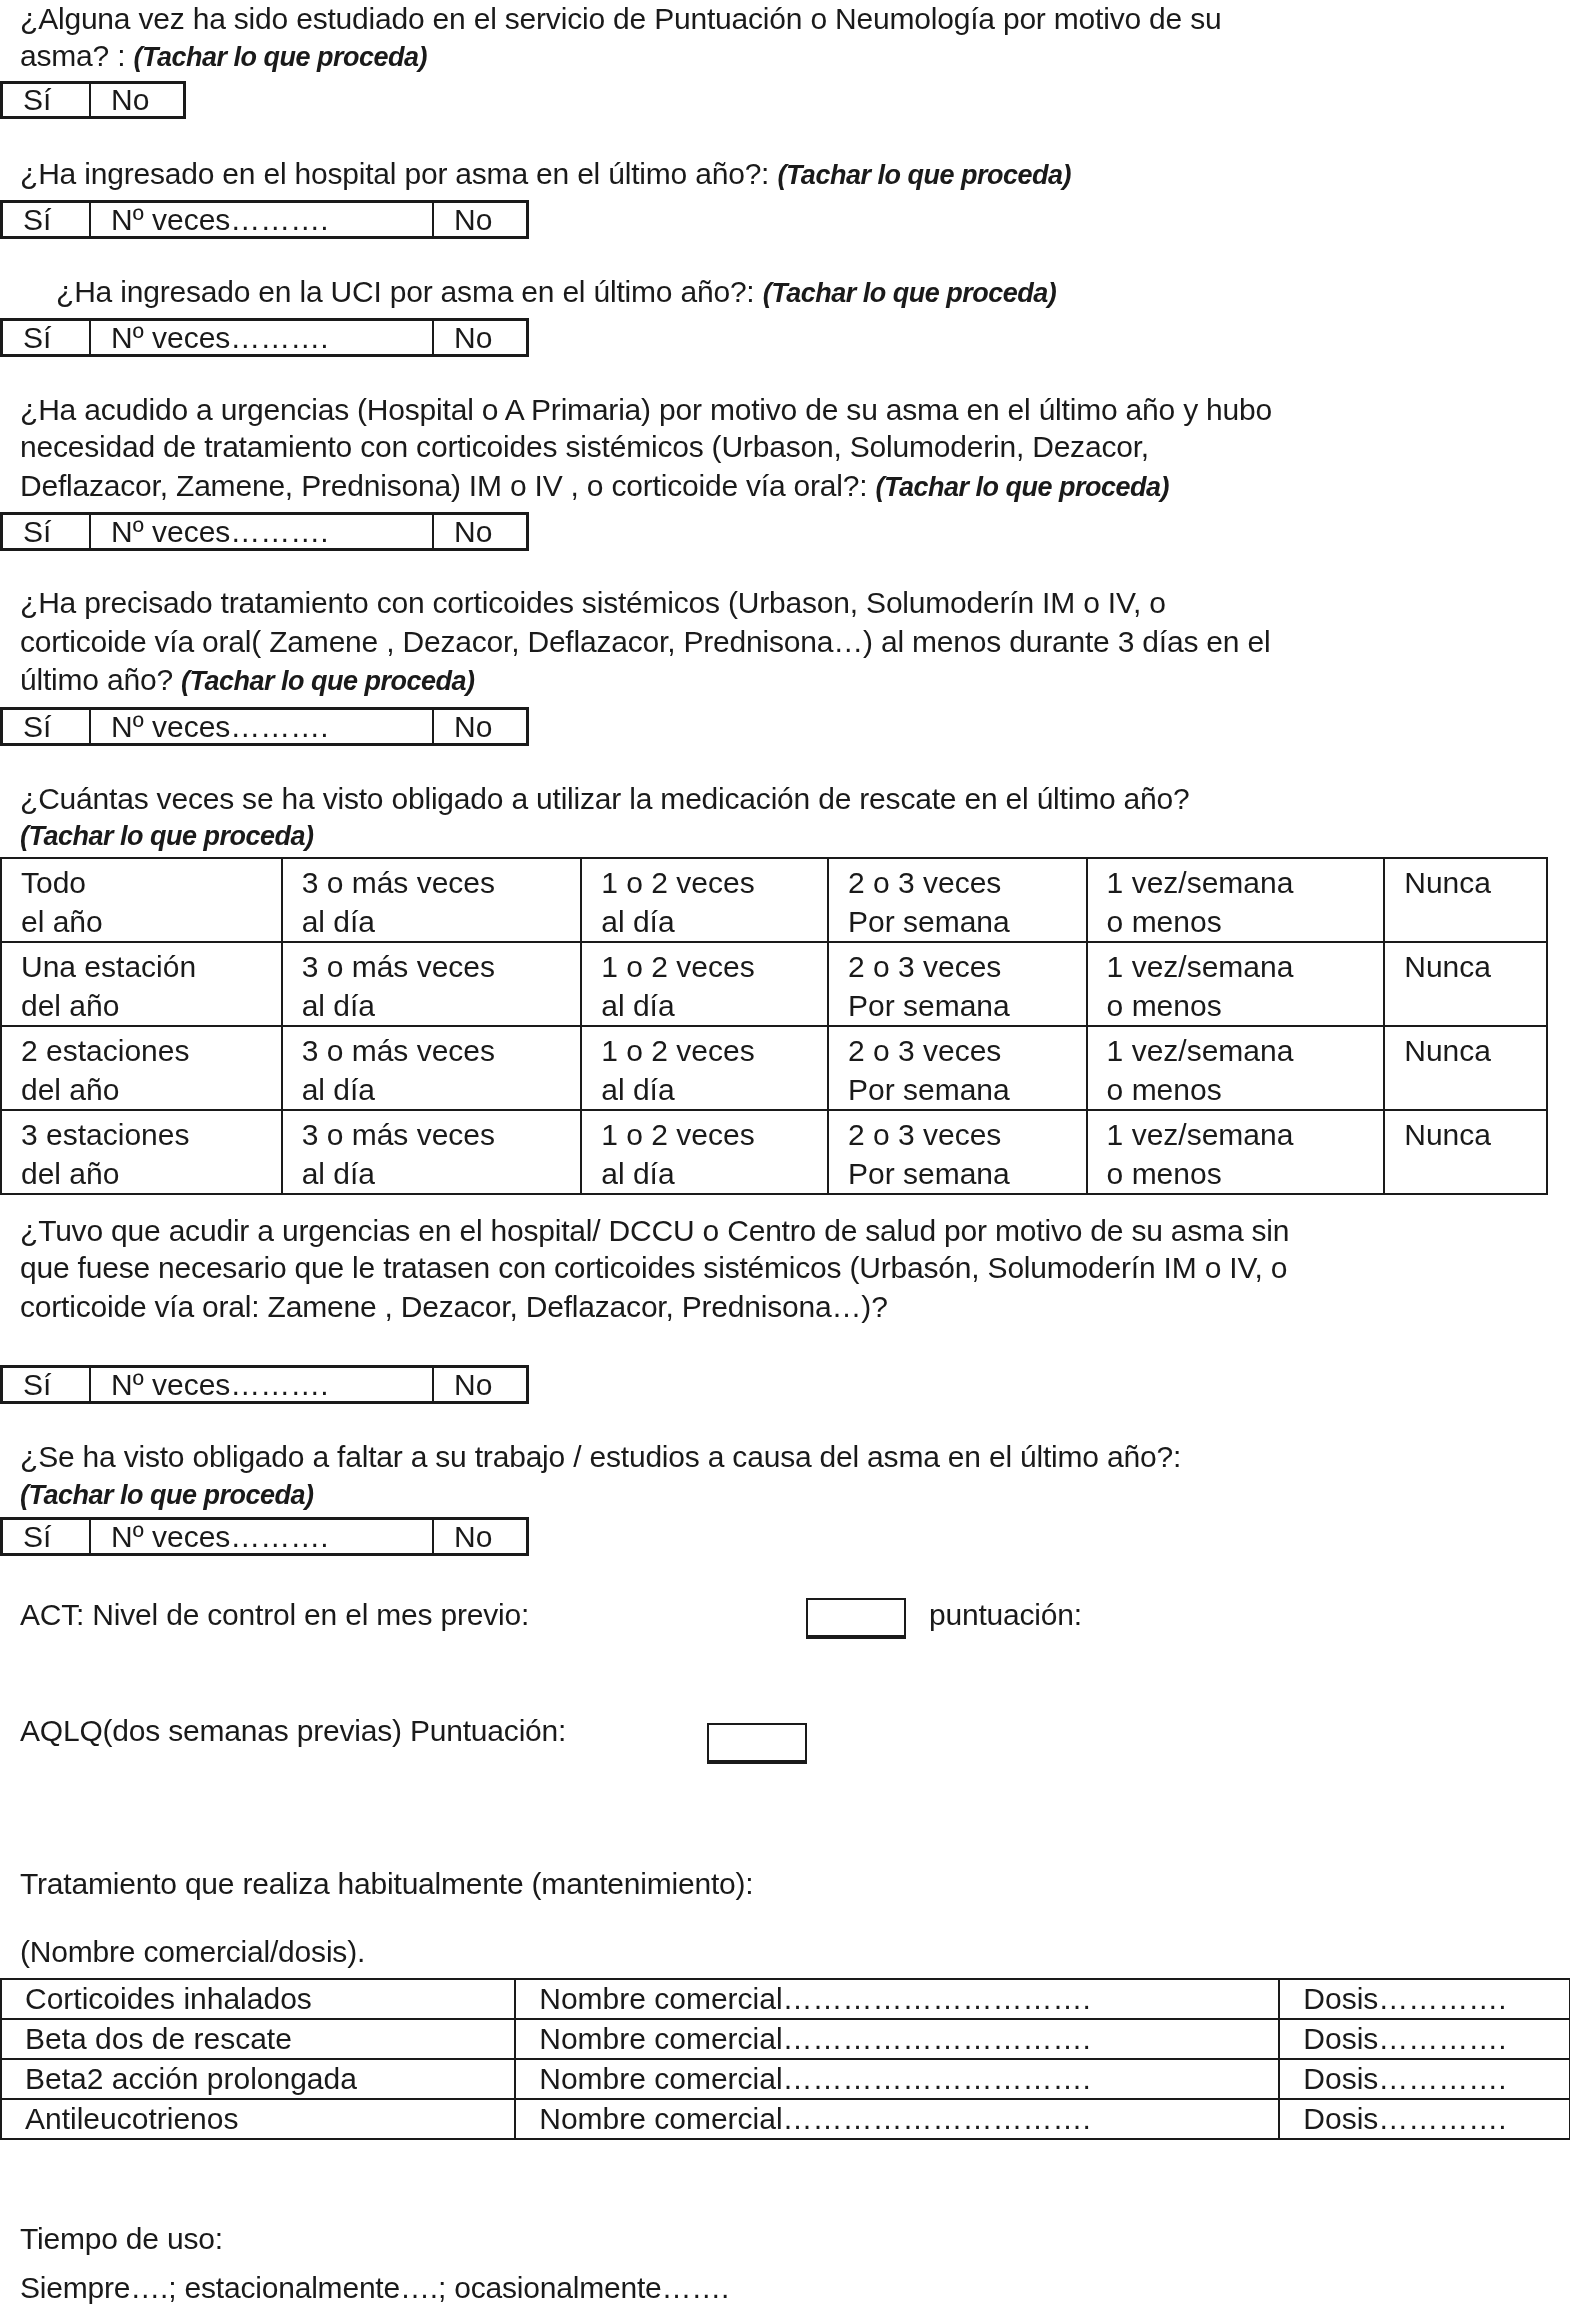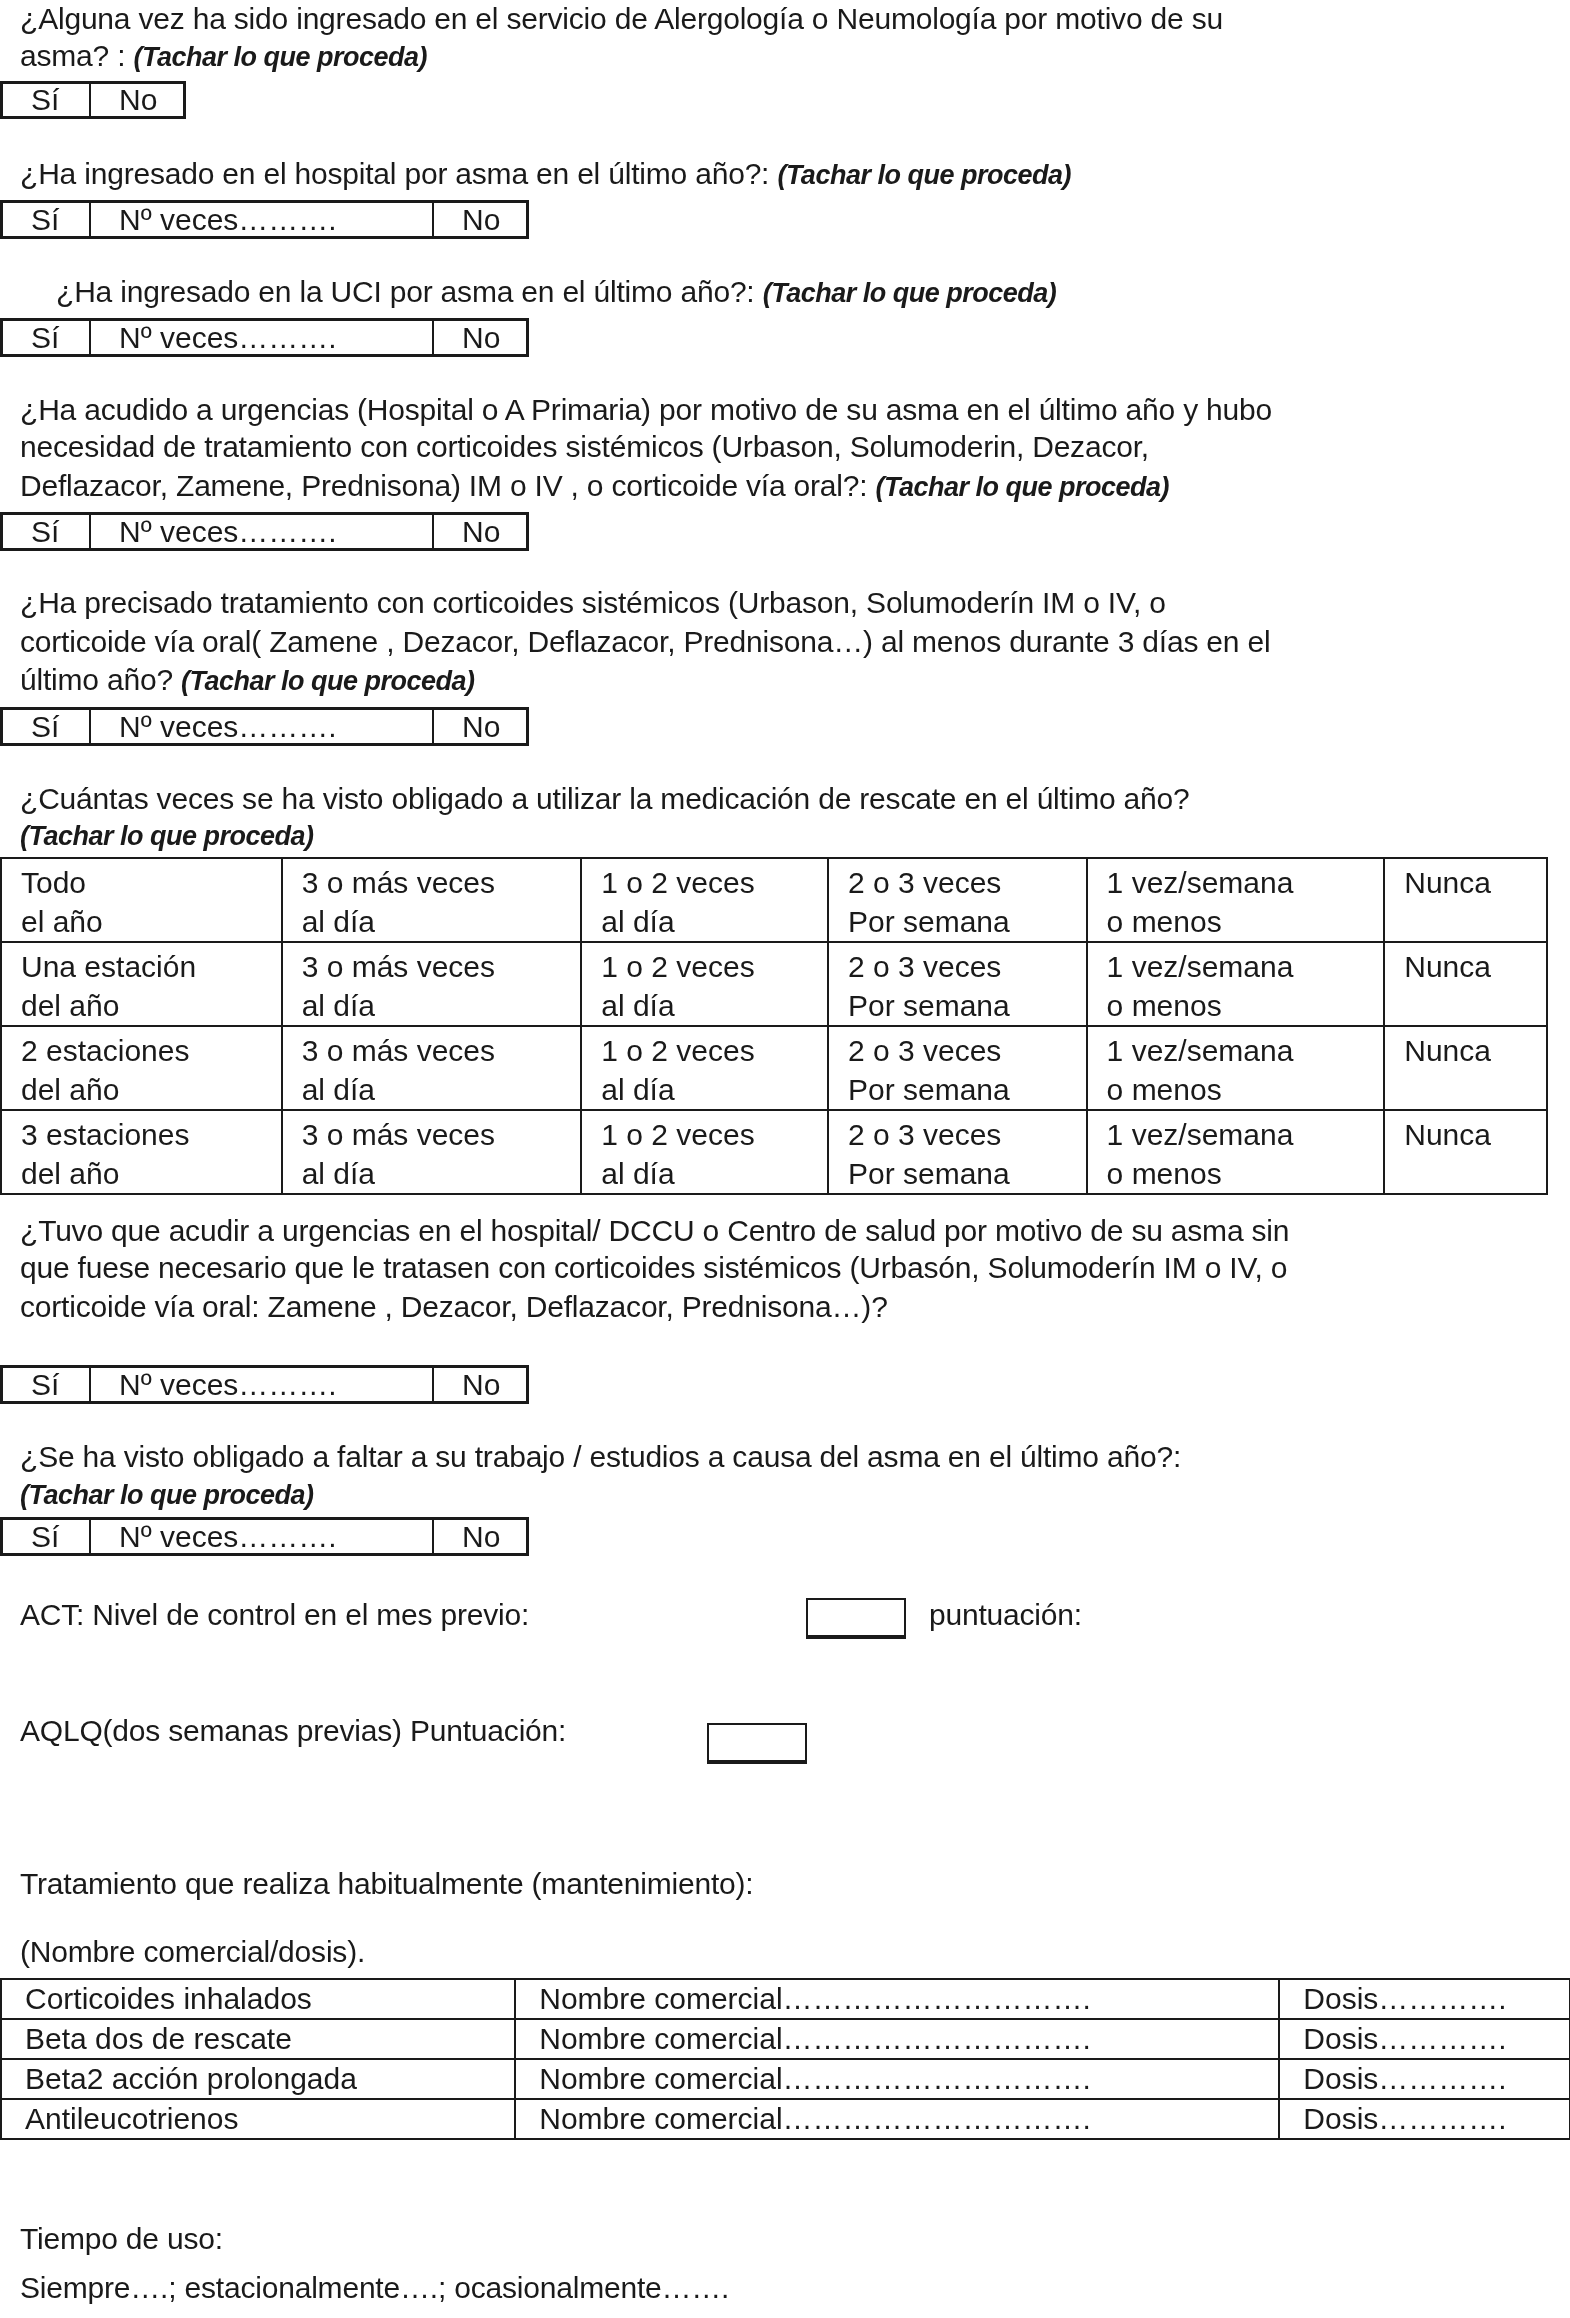--- a/index.html
+++ b/index.html
@@ -3,35 +3,35 @@
 <meta charset="utf-8">
 <style>
   html, body { margin:0; padding:0; background:#ffffff; }
   body { width:1571px; height:2319px; position:relative; overflow:hidden;
          font-family:"Liberation Sans", sans-serif; color:#1a1a1a; }
   .txt { position:absolute; left:20px; font-size:30px; line-height:37px; white-space:nowrap;
          letter-spacing:-0.2px; }
   .em { font-style:italic; font-weight:bold; font-size:27px; letter-spacing:-0.5px; }
   .box { position:absolute; border:3px solid #1a1a1a; box-sizing:border-box; display:flex; }
   .box .cell { box-sizing:border-box; height:100%; font-size:30px; display:flex; align-items:center;
-               padding-left:28px; white-space:nowrap; }
+               padding-left:20px; white-space:nowrap; }
   .box .cell + .cell { border-left:2px solid #1a1a1a; }
   table.grid { position:absolute; border-collapse:collapse; font-size:30px; }
   table.grid td { border:2.5px solid #1a1a1a; vertical-align:top; padding:4px 0 0 19px; line-height:39px;
                   box-sizing:border-box; white-space:nowrap; }
   table.grid td span { display:block; }
   .score { position:absolute; border:2.5px solid #1a1a1a; border-bottom-width:4.5px; box-sizing:border-box; }
   table.meds { position:absolute; border-collapse:collapse; font-size:30px; }
   table.meds td { border:2.5px solid #1a1a1a; padding:0 0 0 23px; height:40px; line-height:36px;
                   box-sizing:border-box; white-space:nowrap; }
 </style>
 </head>
 <body>
 
-<div class="txt" style="top:0px;"><span>¿Alguna vez ha sido ingresado en el servicio de Alergología o Neumología por motivo de su</span></div>
+<div class="txt" style="top:0px;"><span>¿Alguna vez ha sido estudiado en el servicio de Puntuación o Neumología por motivo de su</span></div>
 <div class="txt" style="top:37px;"><span>asma? : </span><span class="em">(Tachar  lo  que proceda)</span></div>
 <div class="box" style="top:81px; left:0; width:186px; height:38px;">
   <div class="cell" style="width:86px;">Sí</div>
   <div class="cell" style="flex:1;">No</div>
 </div>
 
 <div class="txt" style="top:155px;"><span>¿Ha ingresado en el hospital por asma en el último año?: </span><span class="em">(Tachar lo  que proceda)</span></div>
 <div class="box" style="top:200px; left:0; width:529px; height:39px;">
   <div class="cell" style="width:86px;">Sí</div>
   <div class="cell" style="width:343px;">Nº veces……….</div>

